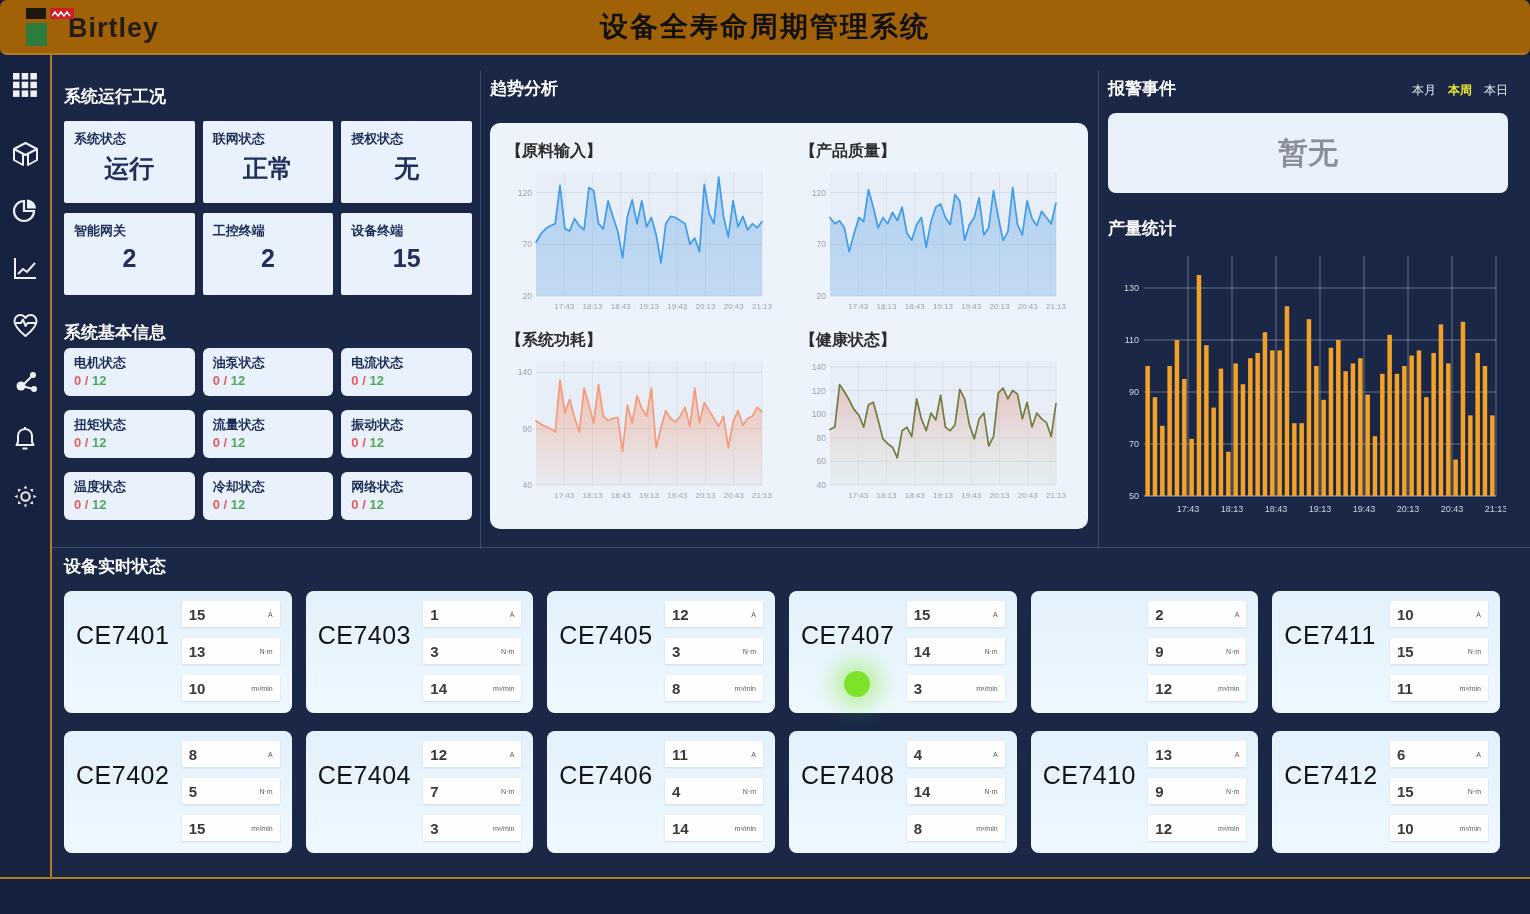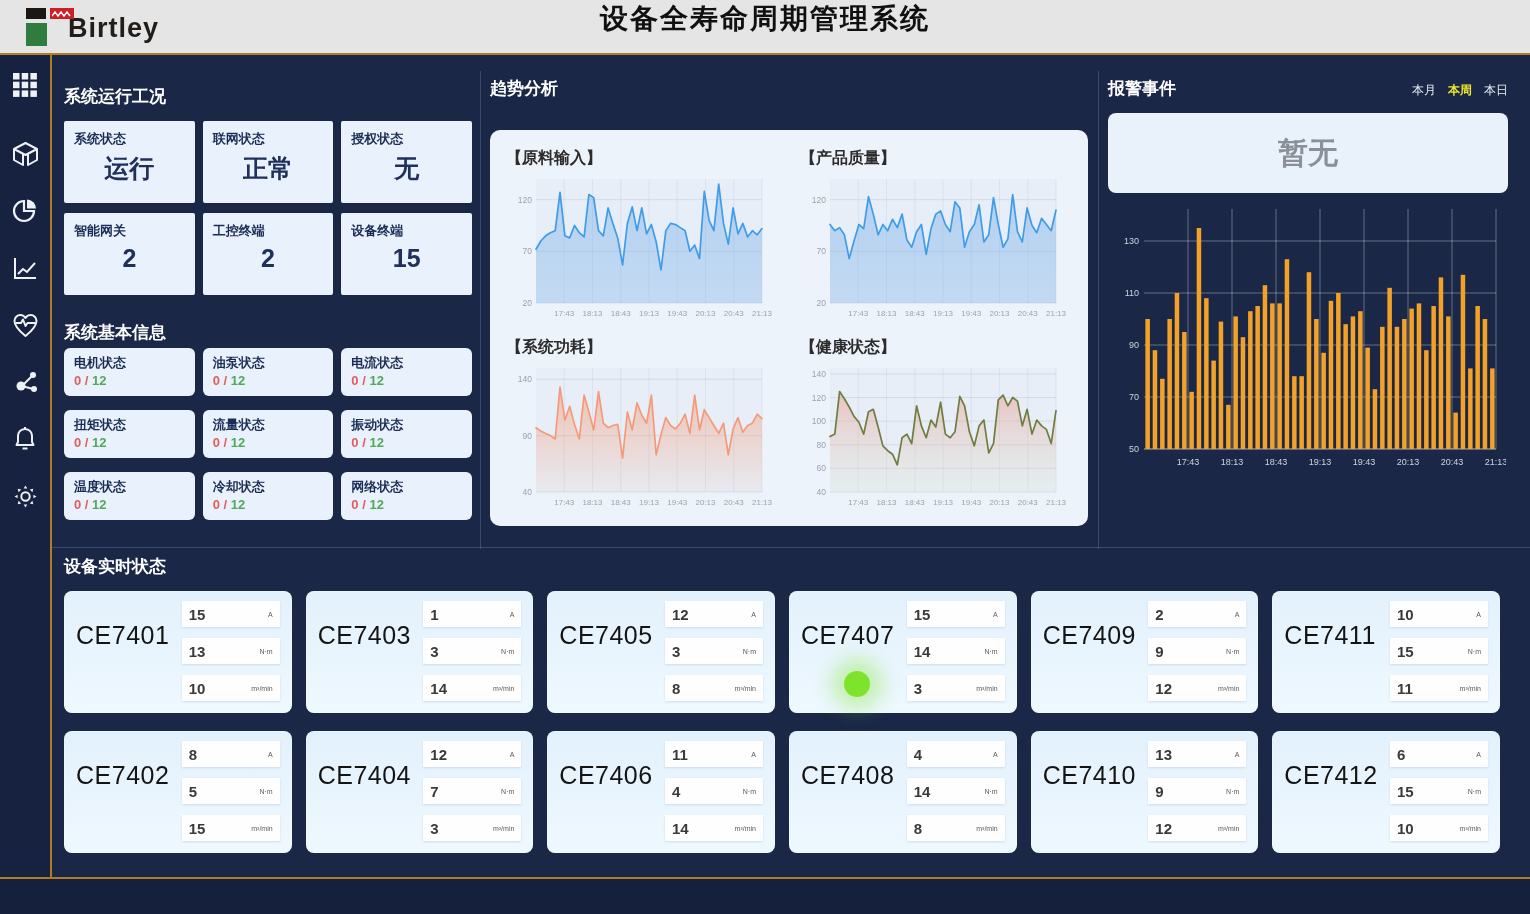--- a/index.html
+++ b/index.html
@@ -1,19 +1,19 @@
 <!DOCTYPE html>
 <html><head>
 <meta charset="utf-8">
 <style>
   html,body{margin:0;padding:0;background:#131d38;width:1530px;height:914px;overflow:hidden;
     font-family:"Liberation Sans","DejaVu Sans",sans-serif;}
   
-  .header{height:53px;background:#e5e5e5;border-bottom:2px solid #b07c24;position:relative;
-    display:flex;justify-content:center;}
+  .header{height:53px;background:#a16207;border-bottom:2px solid #b07c24;position:relative;
+    display:flex;align-items:center;justify-content:center;border-radius:7px;}
   .brand{position:absolute;left:26px;top:6px;display:flex;align-items:flex-end;}
   .logo-marks{position:relative;width:40px;height:42px;}
   .lm-black{position:absolute;left:0;top:2px;width:20px;height:11px;background:#1d1713;}
   .lm-red{position:absolute;left:24px;top:2px;width:24px;height:11px;background:#cc1f26;}
   .lm-red svg{position:absolute;left:2px;top:2px;}
   .lm-green{position:absolute;left:0;top:17px;width:21px;height:23px;background:#2e7d3f;}
   .brand-text{font-size:27px;font-weight:bold;color:#231d19;margin-left:2px;letter-spacing:1px;line-height:40px;}
   .app-title{font-size:28px;font-weight:bold;color:#101010;letter-spacing:2px;}
   
   .app{display:flex;height:822px;border-bottom:2px solid #b07c24;}
@@ -33,21 +33,21 @@
   .op-value{font-size:25px;font-weight:bold;text-align:center;margin-top:4px;color:#21305a;}
   .info-title{margin-top:26px;}
   .info-grid{display:grid;grid-template-columns:repeat(3,1fr);gap:14px 8px;margin-top:4px;}
   .info-card{background:#e9f2fc;border-radius:6px;height:48px;padding:6px 10px;box-sizing:border-box;}
   .info-label{font-size:13px;font-weight:bold;color:#1c2d55;}
   .info-counts{font-size:13px;font-weight:bold;margin-top:1px;}
   .cnt-alarm{color:#e25d5d;}
   .cnt-total{color:#53a75a;}
   
   .col-mid{position:absolute;left:438px;top:22px;width:598px;}
-  .trend-panel{margin-top:30px;background:#edf3fb;border-radius:10px;padding:8px 16px 10px;box-sizing:border-box;
+  .trend-panel{margin-top:23px;background:#edf3fb;border-radius:10px;padding:8px 16px 20px;box-sizing:border-box;
     display:grid;grid-template-columns:1fr 1fr;column-gap:22px;}
   .chart-title{font-size:16px;font-weight:bold;color:#2c2c2c;margin:10px 0 2px;}
   
   .col-right{position:absolute;left:1056px;top:22px;width:400px;}
   .alarm-head{display:flex;align-items:baseline;}
   .alarm-tabs{margin-left:auto;display:flex;gap:12px;}
   .alarm-tab{font-size:12px;color:#e8ecf4;cursor:pointer;}
   .alarm-tab.active{color:#f0e82c;font-weight:bold;}
   .alarm-empty{margin-top:13px;height:80px;background:#e9f1fb;border-radius:8px;display:flex;
     align-items:center;justify-content:center;font-size:30px;font-weight:bold;color:#8b8f98;}
@@ -428,20 +428,21 @@
     <div class="col-right">
       <div class="alarm-head">
         <div class="section-title">报警事件</div>
         <div class="alarm-tabs" id="alarm-tabs">
             <span class="alarm-tab">本月</span>
             <span class="alarm-tab active">本周</span>
             <span class="alarm-tab">本日</span>
           </div>
       </div>
       <div class="alarm-empty">暂无</div>
+      <div class="section-title prod-title">产量统计</div>
       <div class="prod-chart" id="production-chart"><svg width="398" height="272" viewBox="0 0 398 272">
             <line x1="80" y1="10" x2="80" y2="250" stroke="rgba(255,255,255,.42)" stroke-width="0.8"></line>
             <text x="80" y="266" text-anchor="middle" font-size="9" fill="#cdd4e0">17:43</text>
             <line x1="124" y1="10" x2="124" y2="250" stroke="rgba(255,255,255,.42)" stroke-width="0.8"></line>
             <text x="124" y="266" text-anchor="middle" font-size="9" fill="#cdd4e0">18:13</text>
             <line x1="168" y1="10" x2="168" y2="250" stroke="rgba(255,255,255,.42)" stroke-width="0.8"></line>
             <text x="168" y="266" text-anchor="middle" font-size="9" fill="#cdd4e0">18:43</text>
             <line x1="212" y1="10" x2="212" y2="250" stroke="rgba(255,255,255,.42)" stroke-width="0.8"></line>
             <text x="212" y="266" text-anchor="middle" font-size="9" fill="#cdd4e0">19:13</text>
             <line x1="256" y1="10" x2="256" y2="250" stroke="rgba(255,255,255,.42)" stroke-width="0.8"></line>
@@ -583,21 +584,20 @@
               </div>
               <div class="metric-row">
                 <span class="metric-value">3</span>
                 <span class="metric-unit">m³/min</span>
               </div>
             </div>
   <div class="indicator-dot"></div>
           </div>
 
   <div class="device-card">
-    <div class="device-name">CE7409</div>
     <div class="device-metrics">
               <div class="metric-row">
                 <span class="metric-value">2</span>
                 <span class="metric-unit">A</span>
               </div>
               <div class="metric-row">
                 <span class="metric-value">9</span>
                 <span class="metric-unit">N·m</span>
               </div>
               <div class="metric-row">

